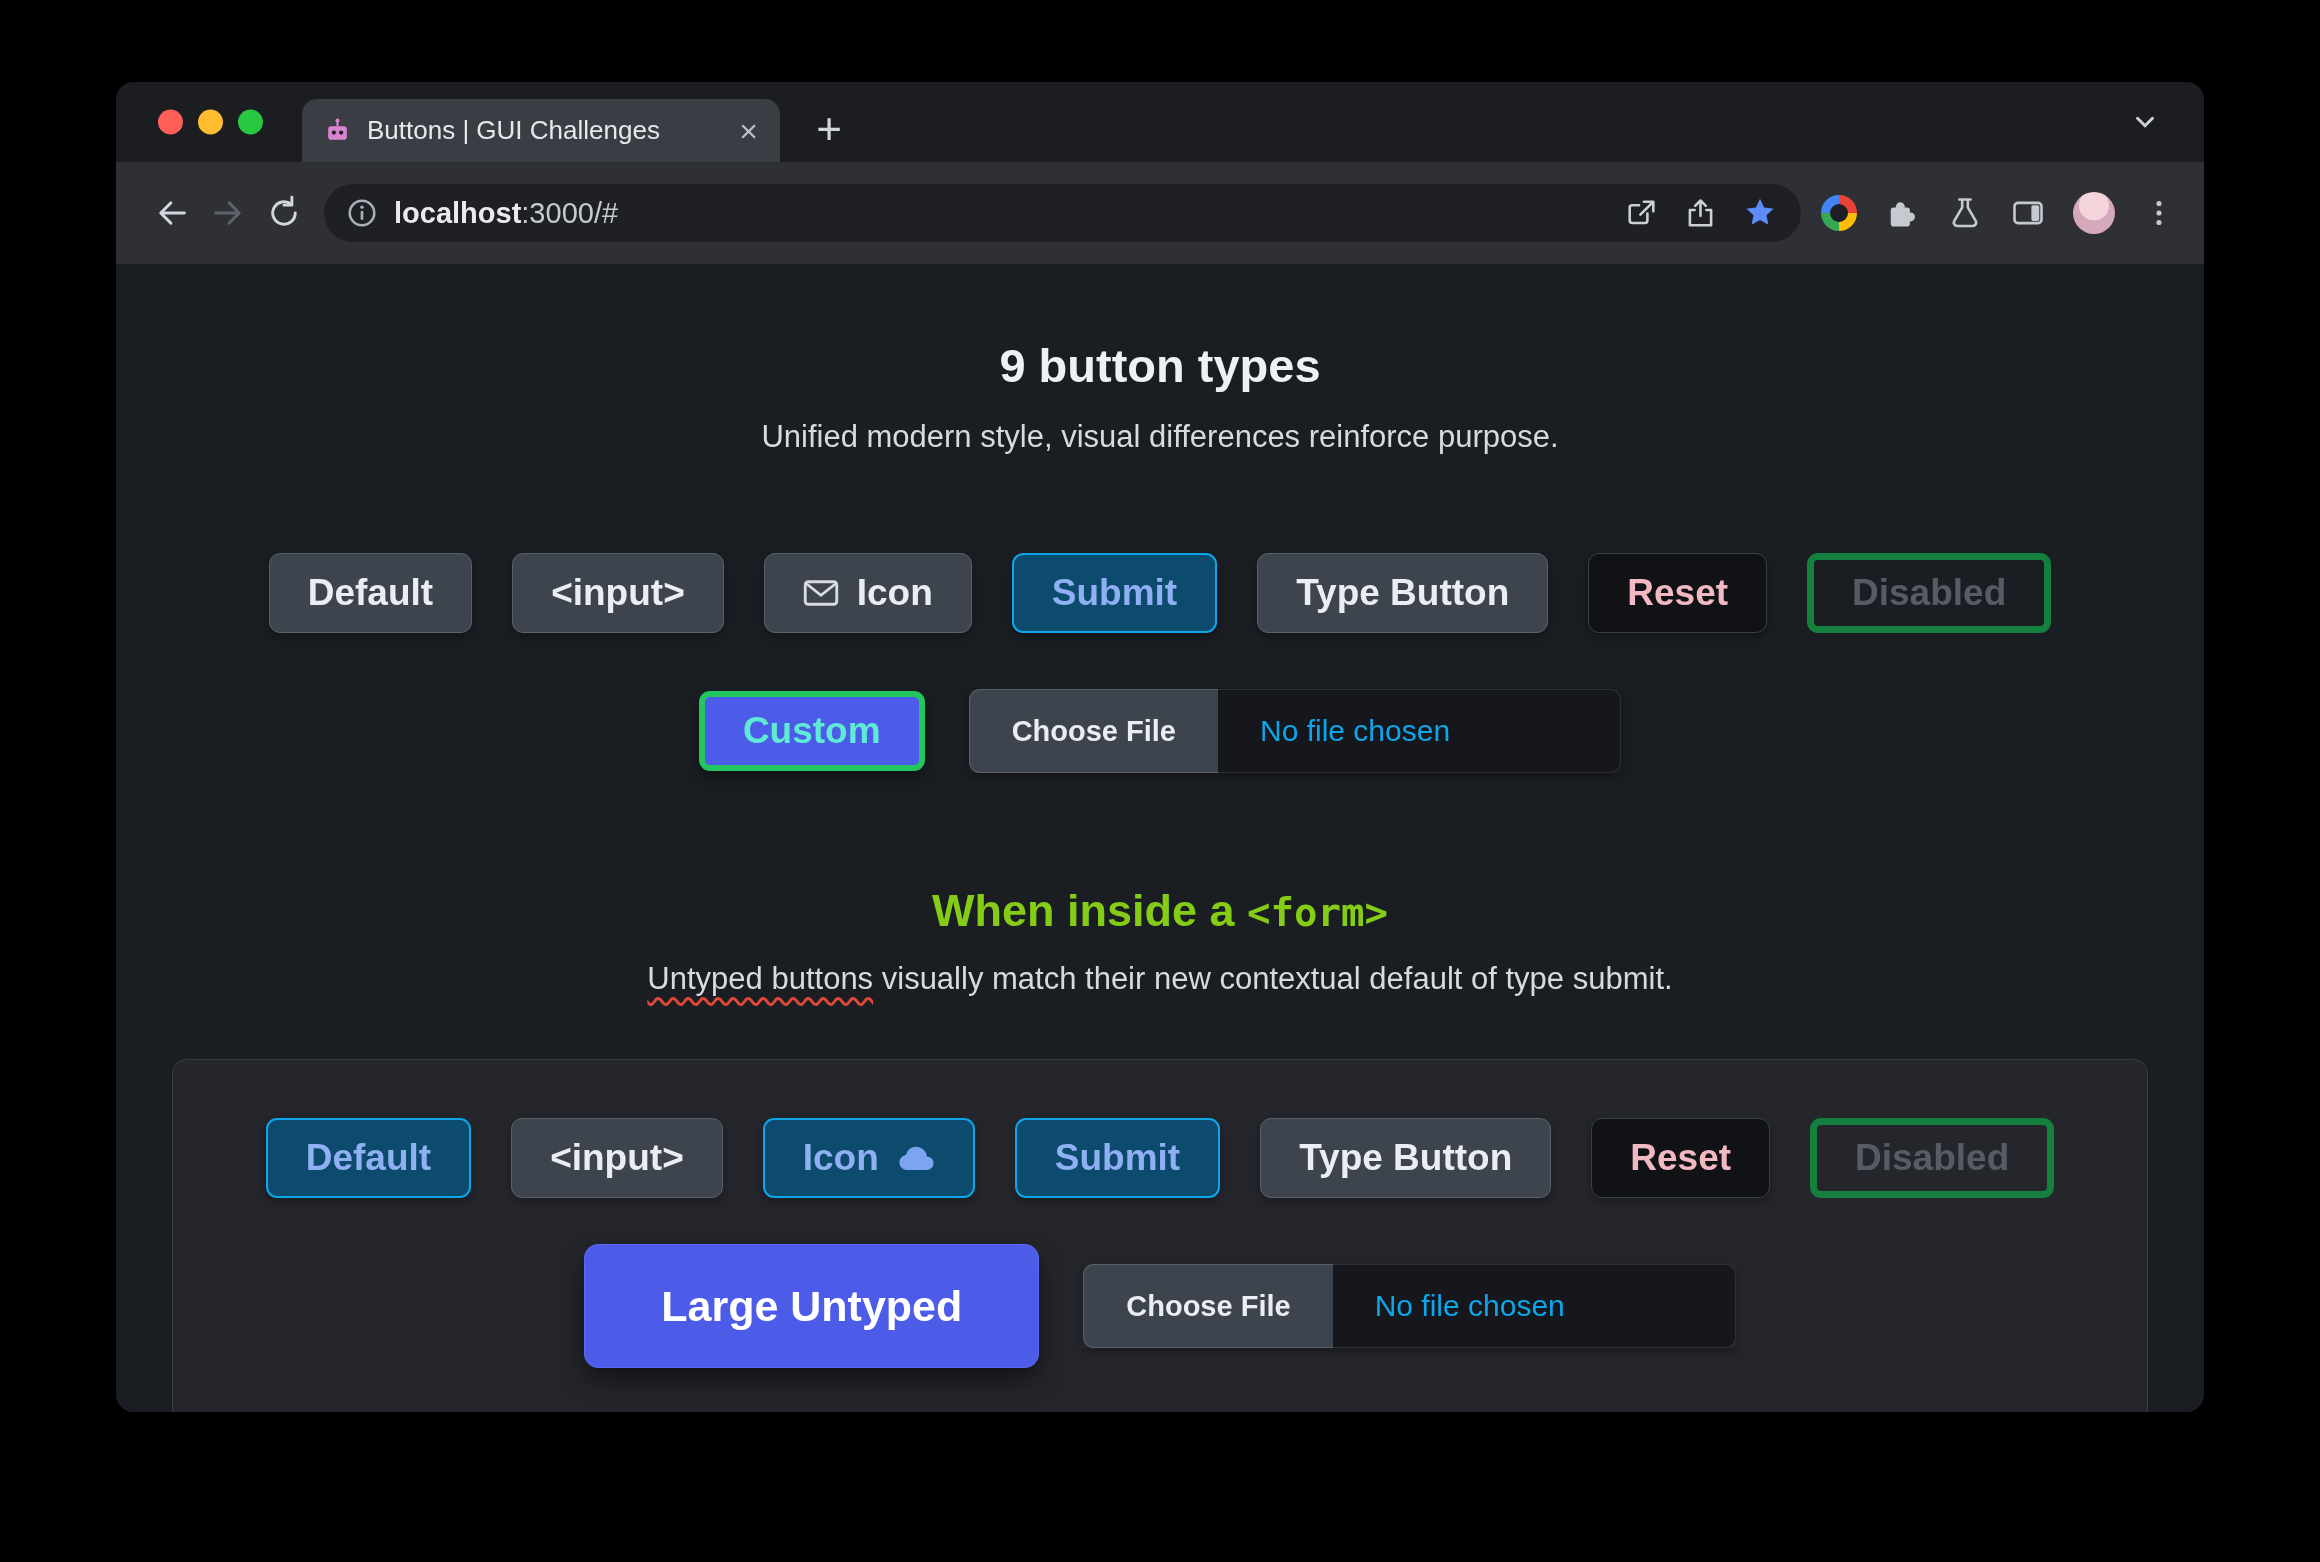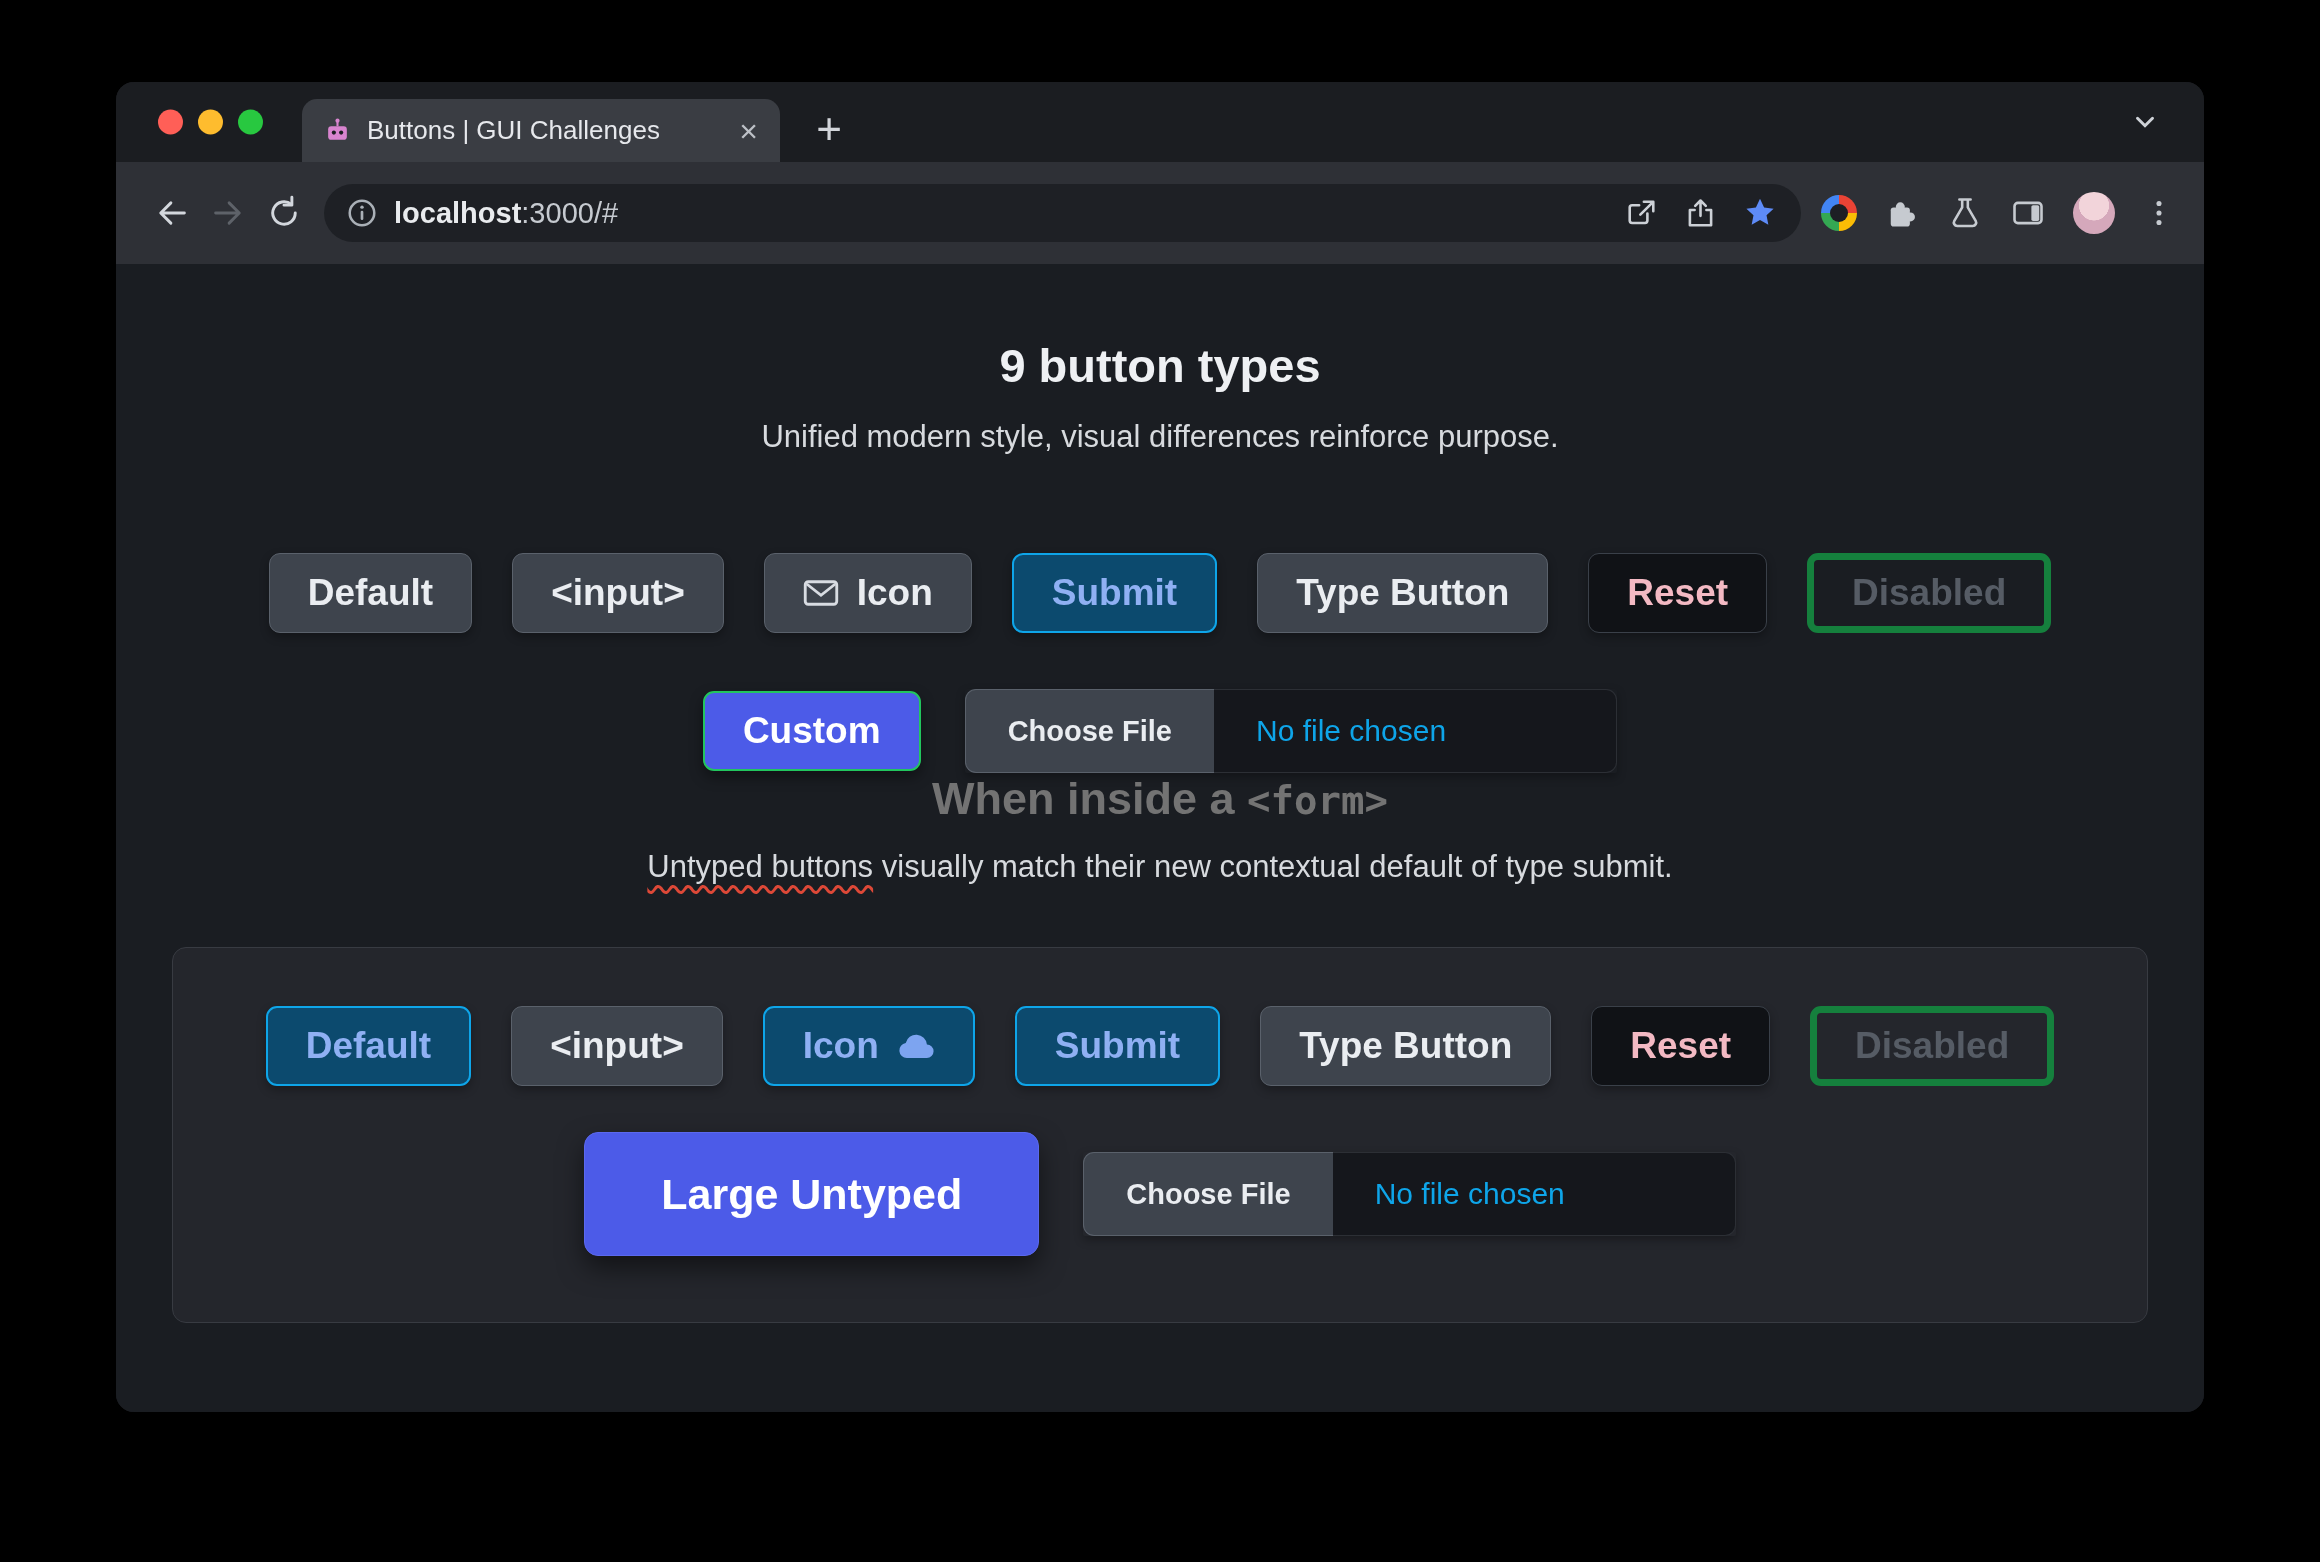--- a/index.html
+++ b/index.html
@@ -56,33 +56,33 @@
   .row2 { margin-top: 56px; gap: 44px; }
 
   .btn { height: 80px; padding: 0 38px; border-radius: 11px; font-size: 37px; font-weight: 700;
          display: inline-flex; align-items: center; gap: 18px; font-family: "Liberation Sans", sans-serif;
          box-shadow: 0 4px 10px rgba(0,0,0,.3); cursor: pointer; }
   .btn .lbl { white-space: nowrap; }
   .btn.tonal    { background: #3e444d; color: #eaedf1; border: 1px solid #5a616b; }
   .btn.submit   { background: #0c4a6e; color: #8fb0f3; border: 2px solid #0ea5e9; justify-content: center; }
   .btn.reset    { background: #101216; color: #f3b9c3; border: 1px solid #3a4049; }
   .btn.disabled { background: transparent; color: #565c65; border: 7px solid #15803d; box-shadow: none; cursor: default; }
-  .btn.custom   { background: #4c5be8; color: #ffffff; border: 2px solid #22c55e; box-shadow: 0 6px 14px rgba(0,0,0,.4); justify-content: center; }
+  .btn.custom   { background: #4c5be8; color: #5eead4; border: 6px solid #22c55e; box-shadow: 0 6px 14px rgba(0,0,0,.4); justify-content: center; }
   .btn.custom-lg{ background: #4c5be8; color: #ffffff; border: 1px solid #5b69ee; height: 124px; padding: 0 76px;
                   font-size: 43px; border-radius: 14px; box-shadow: 0 12px 26px rgba(0,0,0,.5); }
 
   .file { display: flex; height: 84px; border-radius: 2px; overflow: hidden; box-shadow: 0 4px 10px rgba(0,0,0,.3); }
   .file-btn { background: #3e444d; color: #eaedf1; border: 1px solid #5a616b; border-right: none;
               font-weight: 700; font-size: 29px; padding: 0 42px; display: flex; align-items: center;
               border-radius: 11px 0 0 11px; cursor: pointer; }
   .file-status { background: #15171c; color: #0ea5e9; font-size: 30px; padding: 0 170px 0 42px;
                  display: flex; align-items: center; border: 1px solid #2c2f35; border-left: none;
                  border-radius: 0 11px 11px 0; }
 
-  .form-title { text-align: center; font-size: 45px; font-weight: 700; color: #737373; }
+  .form-title { margin-top: 112px; text-align: center; font-size: 45px; font-weight: 700; color: #84cc16; }
   .form-title code { font-family: "DejaVu Sans Mono", monospace; font-size: 39px; font-weight: 700; }
   .form-sub { margin-top: 24px; text-align: center; font-size: 31px; color: #d7dade; }
   .squiggle { text-decoration: underline wavy #dd4837; text-decoration-thickness: 3px; text-underline-offset: 8px; }
 
   .form-card { margin: 62px 56px 0; background: #24262c; border: 1px solid #383b42; border-radius: 14px;
                padding: 58px 0 66px; }
   .form-card .row1 { margin-top: 0; }
   .form-card .row2 { margin-top: 46px; }
 
   svg { display: block; }

